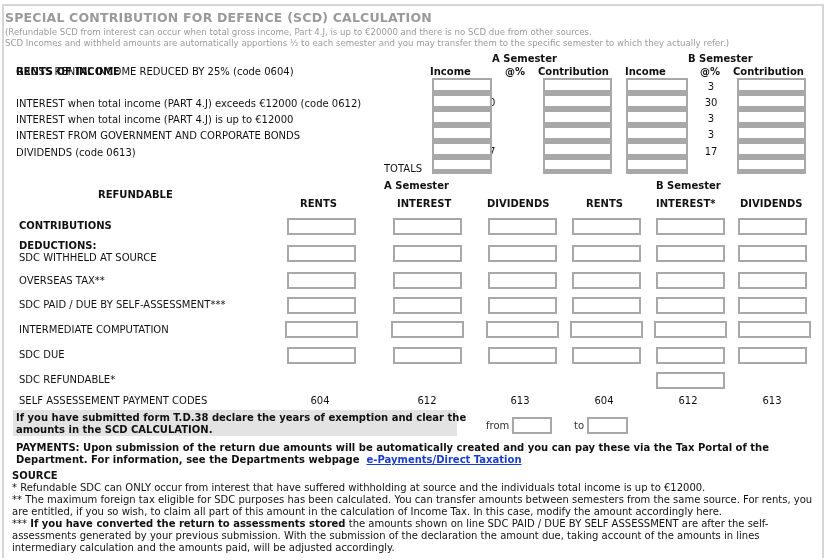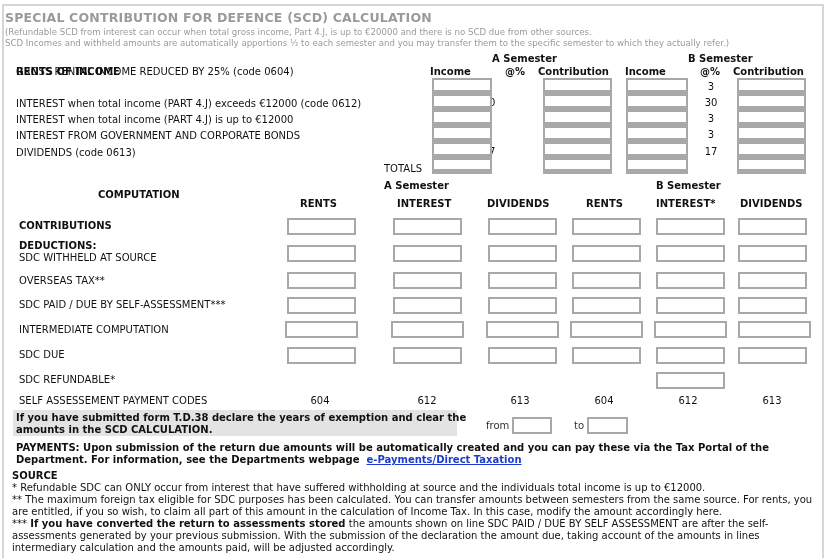--- a/index.html
+++ b/index.html
@@ -76,21 +76,21 @@
     <input class="inc-box" style="left: 432px; top: 142px; width: 60px; height: 17px;">
     <input class="inc-box" style="left: 543px; top: 142px; width: 69px; height: 17px;">
     <input class="inc-box" style="left: 626px; top: 142px; width: 62px; height: 17px;">
     <input class="inc-box" style="left: 737px; top: 142px; width: 69px; height: 17px;">
     <input class="inc-box" style="left: 432px; top: 158px; width: 60px; height: 16px;">
     <input class="inc-box" style="left: 543px; top: 158px; width: 69px; height: 16px;">
     <input class="inc-box" style="left: 626px; top: 158px; width: 62px; height: 16px;">
     <input class="inc-box" style="left: 737px; top: 158px; width: 69px; height: 16px;">
   </div>
 
-<div class="abs hdr" style="left:98px;top:189px">COMPUTATION</div>
+<div class="abs hdr" style="left:98px;top:189px">REFUNDABLE</div>
 <div class="abs hdr" style="left:384px;top:180px">A Semester</div>
 <div class="abs hdr" style="left:656px;top:180px">B Semester</div>
 <div class="abs hdr" style="left:300px;top:198px">RENTS</div>
 <div class="abs hdr" style="left:397px;top:198px">INTEREST</div>
 <div class="abs hdr" style="left:487px;top:198px">DIVIDENDS</div>
 <div class="abs hdr" style="left:586px;top:198px">RENTS</div>
 <div class="abs hdr" style="left:656px;top:198px">INTEREST*</div>
 <div class="abs hdr" style="left:740px;top:198px">DIVIDENDS</div>
 
 <div class="abs hdr" style="left:19px;top:220px">CONTRIBUTIONS</div>

